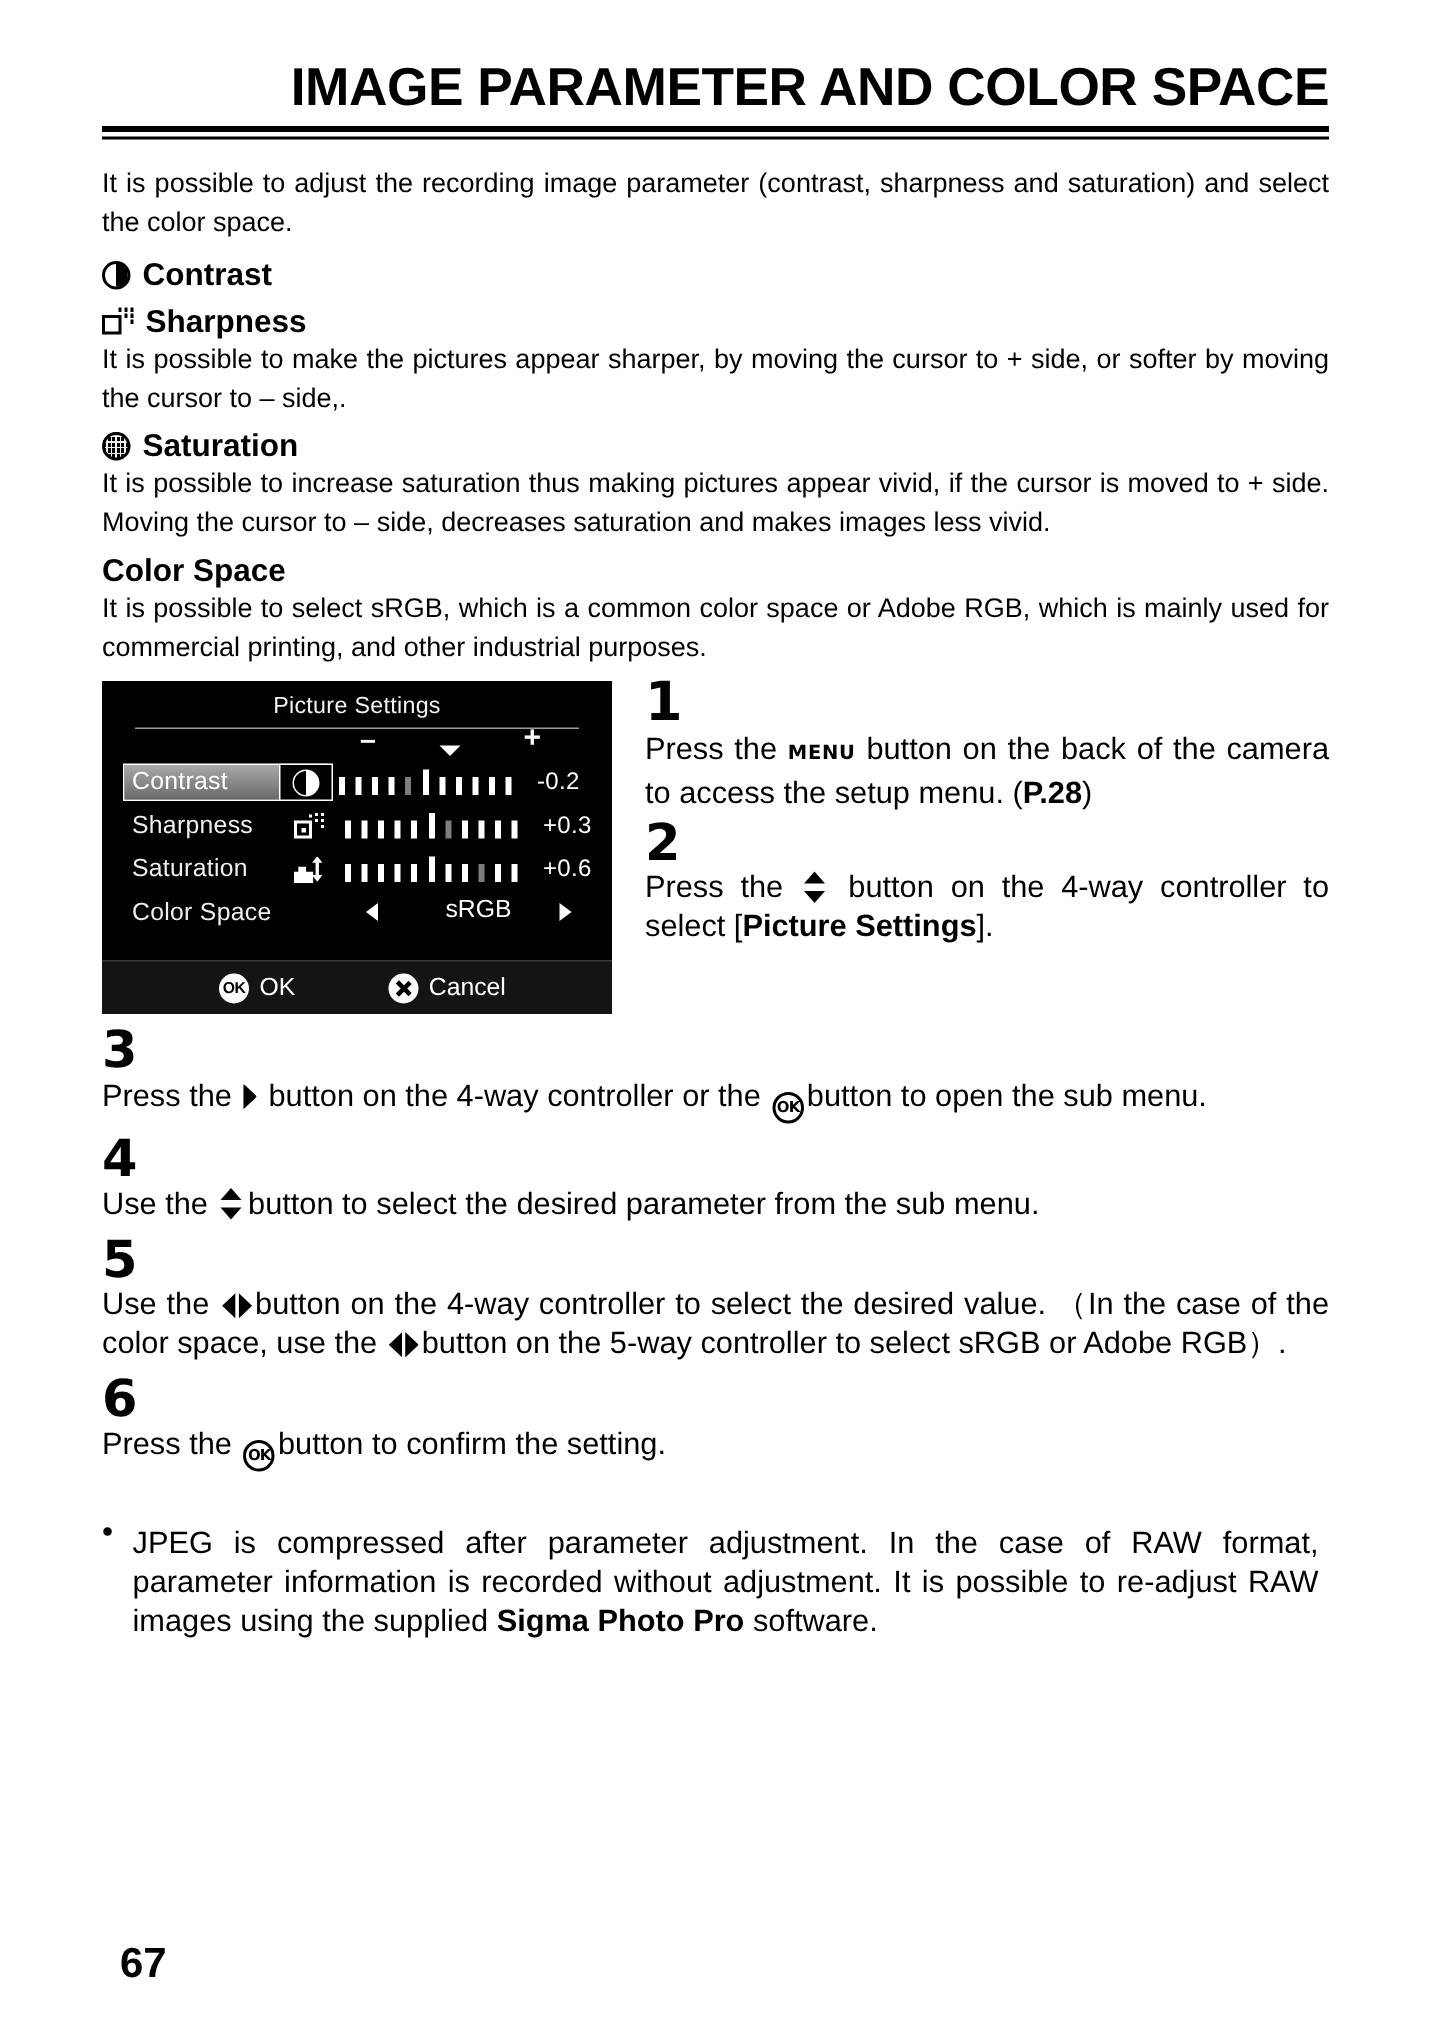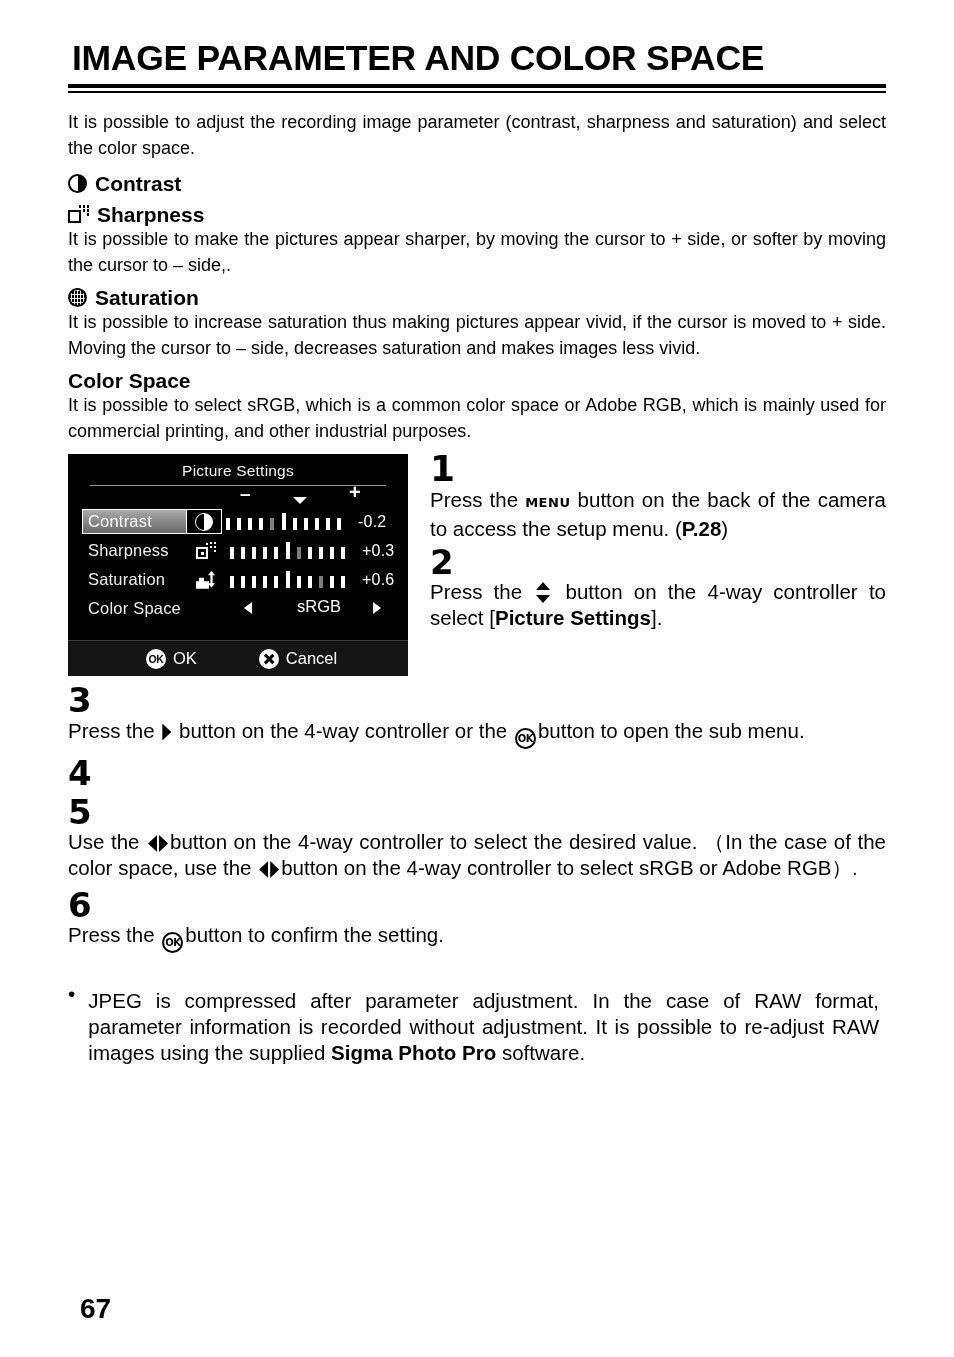--- a/index.html
+++ b/index.html
@@ -8,21 +8,21 @@
     font-family:"Liberation Sans","DejaVu Sans",sans-serif;
     color:#000;
     -webkit-font-smoothing:antialiased;
   }
   .page{position:relative;width:954px;height:1357px;box-sizing:border-box;
         padding:32px 68px 0 68px;}
 
   
   .title{
     font-size:35.5px;font-weight:bold;letter-spacing:-0.3px;
-    line-height:1.05;margin:8px 0 0 4px;white-space:nowrap;
+    line-height:1.05;margin:8px 0 0 4px;white-space:nowrap;text-align:right;
   }
   .rule-wrap{margin:7px 0 16px 0;}
   .rule-thick{height:4px;background:#000;}
   .rule-thin{height:2px;background:#000;margin-top:3px;}
 
   
   p.body{
     font-size:18px;line-height:26px;margin:0 0 0 0;
     text-align:justify;text-justify:inter-word;
   }
@@ -327,25 +327,26 @@
     </div>
   </div>
 
   <div class="blk">
     <div class="stepnum">3</div>
     <p class="step"><span>Press the </span><span class="g-right"></span><span> button on the 4-way controller or the </span><span class="g-ok">OK</span><span>button to open the sub menu.</span></p>
   </div>
 
   <div class="blk">
     <div class="stepnum">4</div>
+    <p class="step left"><span>Use the </span><span class="g-ud"></span><span>button to select the desired parameter from the sub menu.</span></p>
   </div>
 
   <div class="blk">
     <div class="stepnum">5</div>
-    <p class="step"><span>Use the </span><span class="g-lr"></span><span>button on the 4-way controller to select the desired value. （In the case of the color space, use the </span><span class="g-lr"></span><span>button on the 4-way controller to select sRGB or Adobe RGB）.</span></p>
+    <p class="step"><span>Use the </span><span class="g-lr"></span><span>button on the 4-way controller to select the desired value. （In the case of the color space, use the </span><span class="g-lr"></span><span>button on the 5-way controller to select sRGB or Adobe RGB）.</span></p>
   </div>
 
   <div class="blk">
     <div class="stepnum">6</div>
     <p class="step left"><span>Press the </span><span class="g-ok">OK</span><span>button to confirm the setting.</span></p>
   </div>
 
   <div class="note">
     <span class="dot">•</span>
     <p><span>JPEG is compressed after parameter adjustment. In the case of RAW format, parameter information is recorded without adjustment. It is possible to re-adjust RAW images using the supplied </span><b>Sigma Photo Pro</b><span> software.</span></p>

